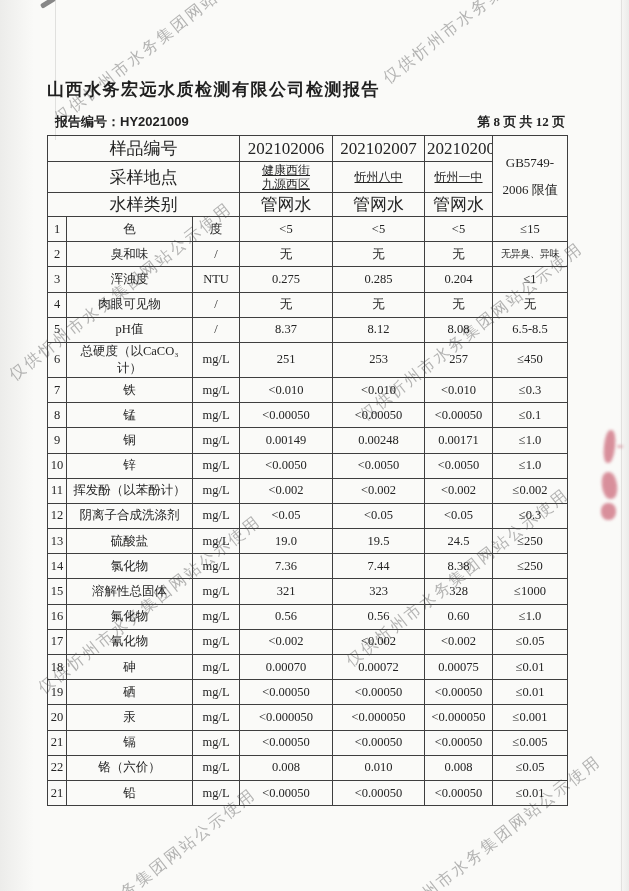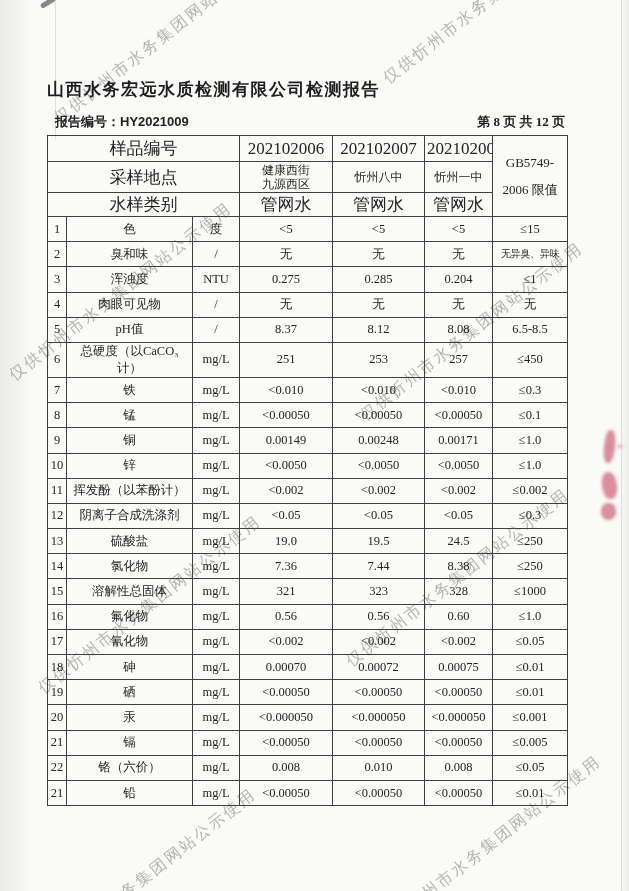--- a/index.html
+++ b/index.html
@@ -52,21 +52,21 @@
   table.report td{
     border:1px solid #3f3f3f;text-align:center;vertical-align:middle;
     padding:0 2px;overflow:hidden;
   }
   thead td{font-size:17px;}
   thead tr.h1{height:26px;}
   thead tr.h2{height:31px;}
   thead tr.h3{height:24px;}
   tbody tr{height:25.2px;}
   td.param-cell{text-align:left;padding-left:7px;}
-  td.loc-cell{white-space:pre-line;line-height:14px;font-size:12px;}
+  td.loc-cell{white-space:pre-line;line-height:14px;font-size:12px;text-decoration:underline;}
   td.limit-head{white-space:pre-line;line-height:27px;font-size:13px;}
   td.small-limit{font-size:10px;letter-spacing:-0.3px;}
 
   
   .red-mark{position:absolute;background:#bd3950;border-radius:45%;filter:blur(1.6px);opacity:.55;}
   .red1{left:604px;top:430px;width:11px;height:33px;transform:rotate(6deg);}
   .red2{left:602px;top:472px;width:15px;height:27px;transform:rotate(-8deg);}
   .red3{left:601px;top:503px;width:15px;height:17px;}
   .red4{left:617px;top:445px;width:7px;height:3px;opacity:.4;}
 </style>

